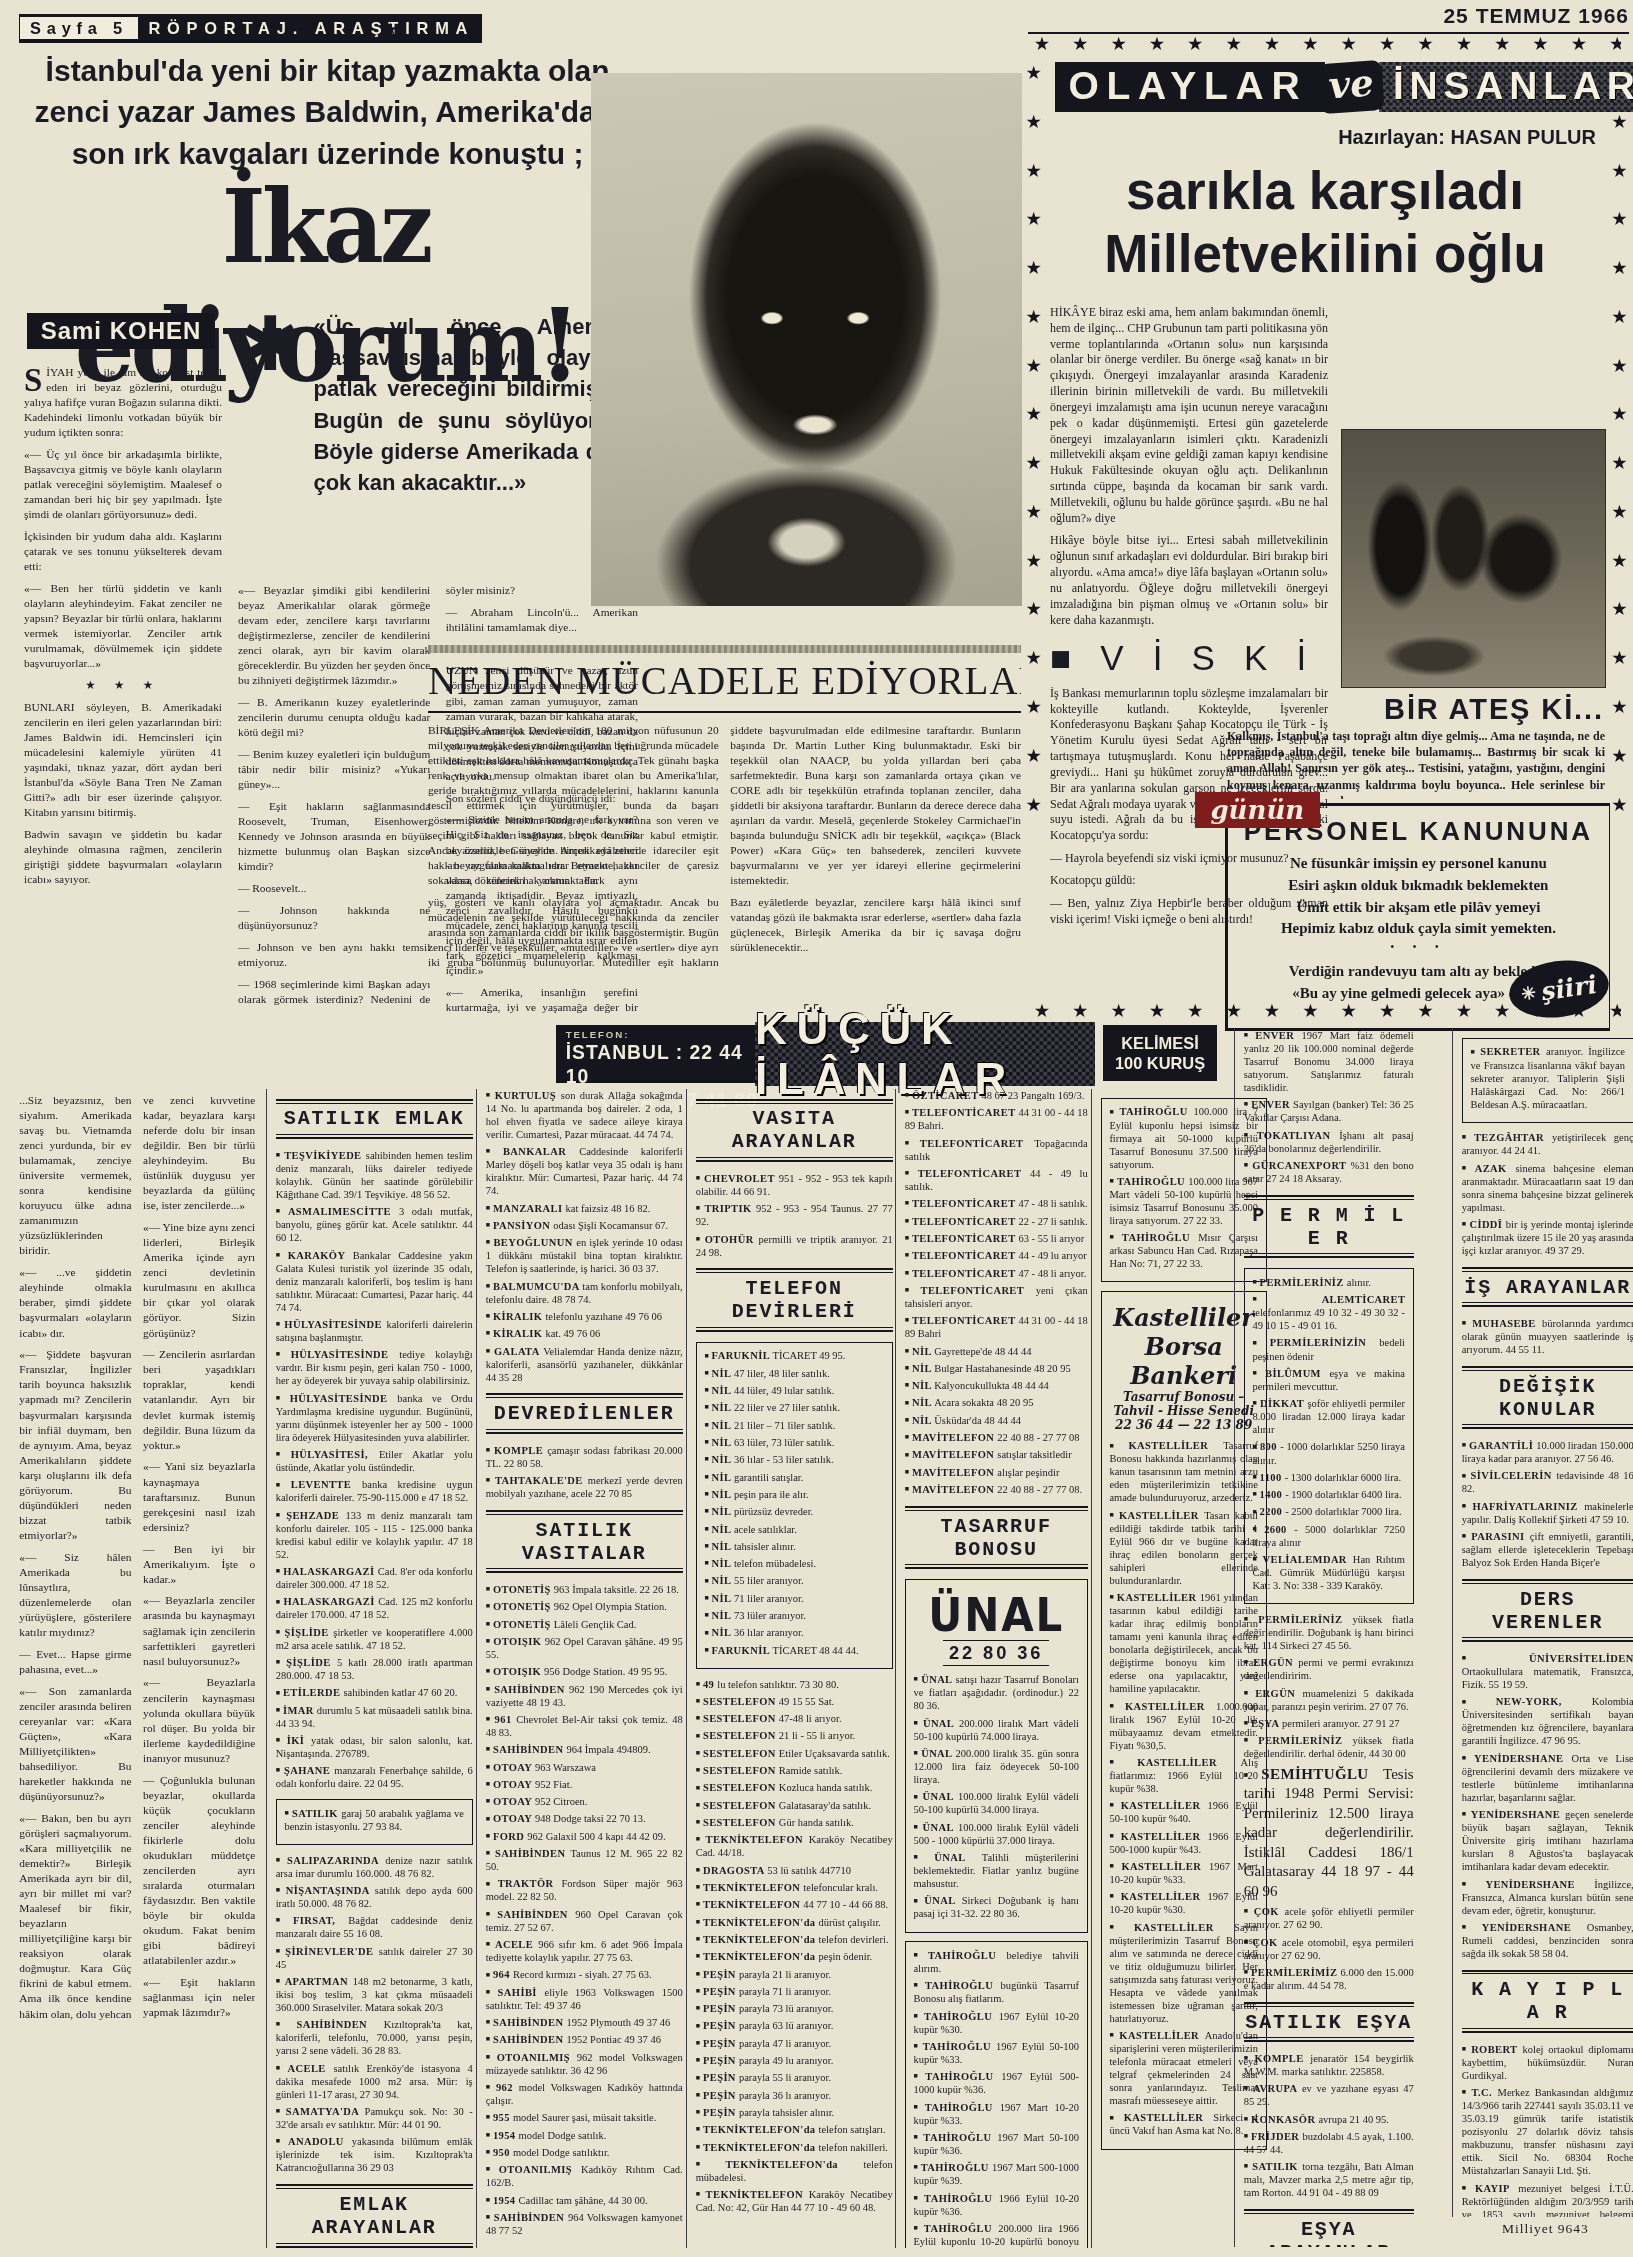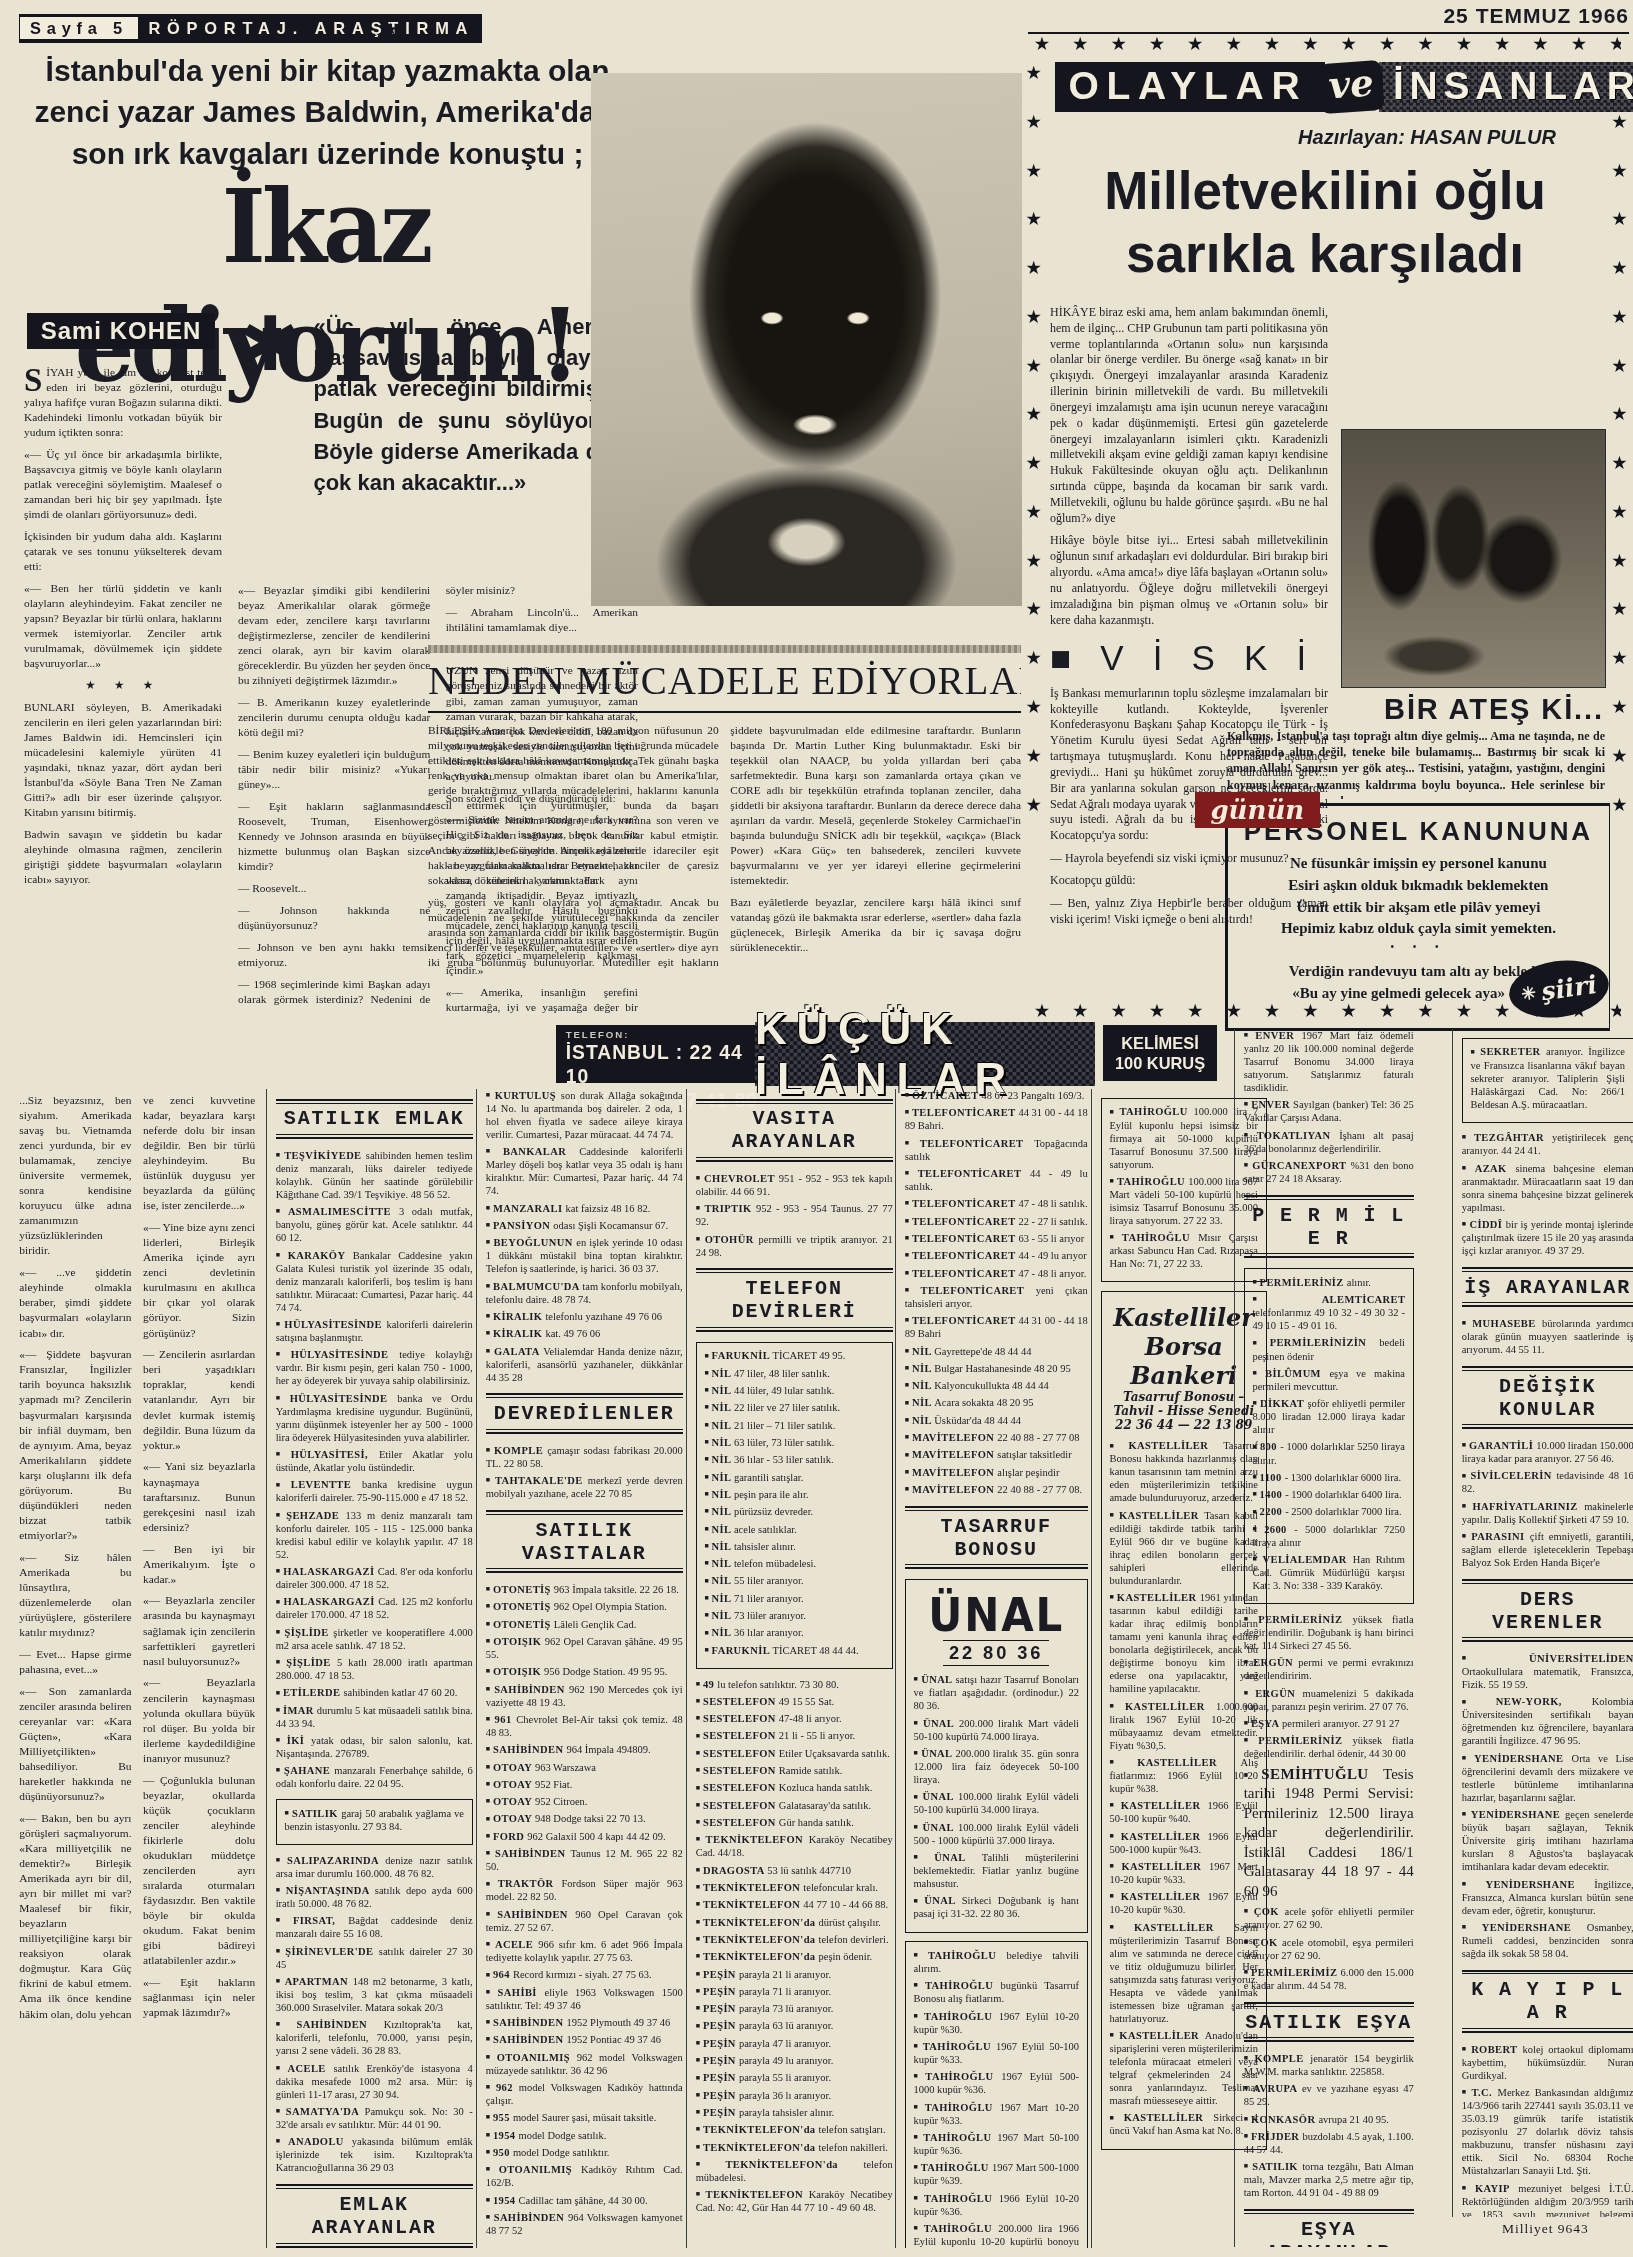--- a/index.html
+++ b/index.html
@@ -52,21 +52,21 @@
   .starrow{font-size:18.3px;letter-spacing:8.7px;color:#15151d;white-space:nowrap;overflow:hidden;}
   .starcol{writing-mode:vertical-rl;font-size:18.3px;letter-spacing:11.6px;color:#15151d;overflow:hidden;}
   .obrand{display:flex;align-items:stretch;height:50px;}
   .obrand .b1{background:#15151d;color:#f1ecdc;font-family:"Liberation Sans",sans-serif;font-weight:bold;
               font-size:39px;letter-spacing:7.7px;padding:1.9px 17.4px 0 13.5px;}
   .obrand .b2{background:#15151d;color:#f1ecdc;font-family:"DejaVu Serif",serif;font-style:italic;font-weight:bold;
               font-size:37px;padding:0 9.7px;margin-left:-5.8px;transform:rotate(-4deg);border-radius:9.7px;}
   .obrand .b3{background:repeating-conic-gradient(#1a1a22 0 25%,#4c4c52 0 50%) 0 0/6.8px 6.8px;color:#f5f0e0;
               font-family:"Liberation Sans",sans-serif;font-weight:bold;font-size:39px;letter-spacing:5.8px;
               padding:1.9px 13.5px 0 13.5px;margin-left:-3.9px;text-shadow:1px 1px 0 #000;}
-  .hazir{font-family:"Liberation Sans",sans-serif;font-weight:bold;font-size:20px;text-align:center;font-style:italic;}
+  .hazir{font-family:"Liberation Sans",sans-serif;font-weight:bold;font-size:20px;text-align:right;}
   .ohead{font-family:"Liberation Sans",sans-serif;font-weight:bold;font-size:53px;line-height:1.18;text-align:center;}
   .ostory .colp{font-size:12px;}
   .viskihead{font-family:"Liberation Sans",sans-serif;font-size:35px;letter-spacing:9.7px;margin:9.7px 0 7.7px 0;}
   .capt-title{font-family:"Liberation Sans",sans-serif;font-weight:bold;font-size:29px;text-align:right;letter-spacing:1.9px;}
   .capt{font-size:12px;font-weight:bold;text-align:justify;line-height:1.35;}
   .gunun{background:#7f1d1d;color:#f1ecdc;font-family:"DejaVu Serif",serif;font-weight:bold;font-style:italic;
          font-size:26px;padding:2.9px 15.4px;}
   .poembox{border:3.9px solid #15151d;border-right-width:1.9px;padding:9.7px 15.4px;}
   .poemtitle{font-family:"Liberation Sans",sans-serif;font-weight:bold;font-size:26px;text-align:center;
              letter-spacing:2.9px;margin-bottom:7.7px;}
@@ -181,22 +181,22 @@
     <div class="abs starcol" style="right:-1.9px;top:33px;height:927px;">★ ★ ★ ★ ★ ★ ★ ★ ★ ★ ★ ★ ★ ★ ★ ★</div>
     <div class="abs starrow" style="left:7.7px;bottom:-1.9px;width:587px;">★ ★ ★ ★ ★ ★ ★ ★ ★ ★ ★ ★ ★ ★ ★ ★ ★ ★ ★ ★ ★ ★ ★ ★ ★</div>
 
     <div class="abs obrand" style="left:29px;top:33px;">
       <span class="b1">OLAYLAR</span>
       <span class="b2">ve</span>
       <span class="b3">İNSANLAR</span>
     </div>
     <div class="abs hazir" style="left:232px;top:97px;width:338px;">Hazırlayan:  HASAN  PULUR</div>
     <div class="abs ohead" style="left:24px;top:131px;width:550px;">
+      <div>sarıkla karşıladı</div>
       <div>Milletvekilini oğlu</div>
-      <div>sarıkla karşıladı</div>
     </div>
 
     <div class="abs ostory" style="left:24px;top:276px;width:278px;height:718px;overflow:hidden;">
       <div>
           <p class="colp">HİKÂYE biraz eski ama, hem anlam bakımından önemli, hem de ilginç... CHP Grubunun tam parti politikasına yön verme toplantılarında «Ortanın solu» nun karşısında olanlar bir önerge verdiler. Bu önerge «sağ kanat» ın bir çıkışıydı. Önergeyi imzalayanlar arasında Karadeniz illerinin birinin milletvekili de vardı. Bu milletvekili önergeyi imzalamıştı ama işin ucunun nereye varacağını pek o kadar düşünmemişti. Ertesi gün gazetelerde önergeyi imzalayanların isimleri çıktı. Karadenizli milletvekili akşam evine geldiği zaman kapıyı kendisine Hukuk Fakültesinde okuyan oğlu açtı. Delikanlının sırtında cüppe, başında da kocaman bir sarık vardı. Milletvekili, oğlunu bu halde görünce şaşırdı. «Bu ne hal oğlum?» diye</p>
           <p class="colp">Hikâye böyle bitse iyi... Ertesi sabah milletvekilinin oğlunun sınıf arkadaşları evi doldurdular. Biri bırakıp biri alıyordu. «Ama amca!» diye lâfa başlayan «Ortanın solu» nu anlatıyordu. Öğleye doğru milletvekili önergeyi imzaladığına bin pişman olmuş ve «Ortanın solu» bir kere daha kazanmıştı.</p>
         </div>
       <div class="viskihead">■ V İ S K İ</div>
       <div>
           <p class="colp">İş Bankası memurlarının toplu sözleşme imzalamaları bir kokteyille kutlandı. Kokteylde, İşverenler Konfederasyonu Başkanı Şahap Kocatopçu ile Türk - İş Yönetim Kurulu üyesi Sedat Ağralı tatlı - sert bir tartışmaya tutuşmuşlardı. Konu her halde Paşabahçe greviydi... Hani şu hükûmet zoruyla durdurulan grev... Bir ara yanlarına sokulan garson ne içeceklerini sordu. Sedat Ağralı modaya uyarak viski, Kocatopçu da portakal suyu istedi. Ağralı da bu işe hayret etmiş olacak ki Kocatopçu'ya sordu:</p>

